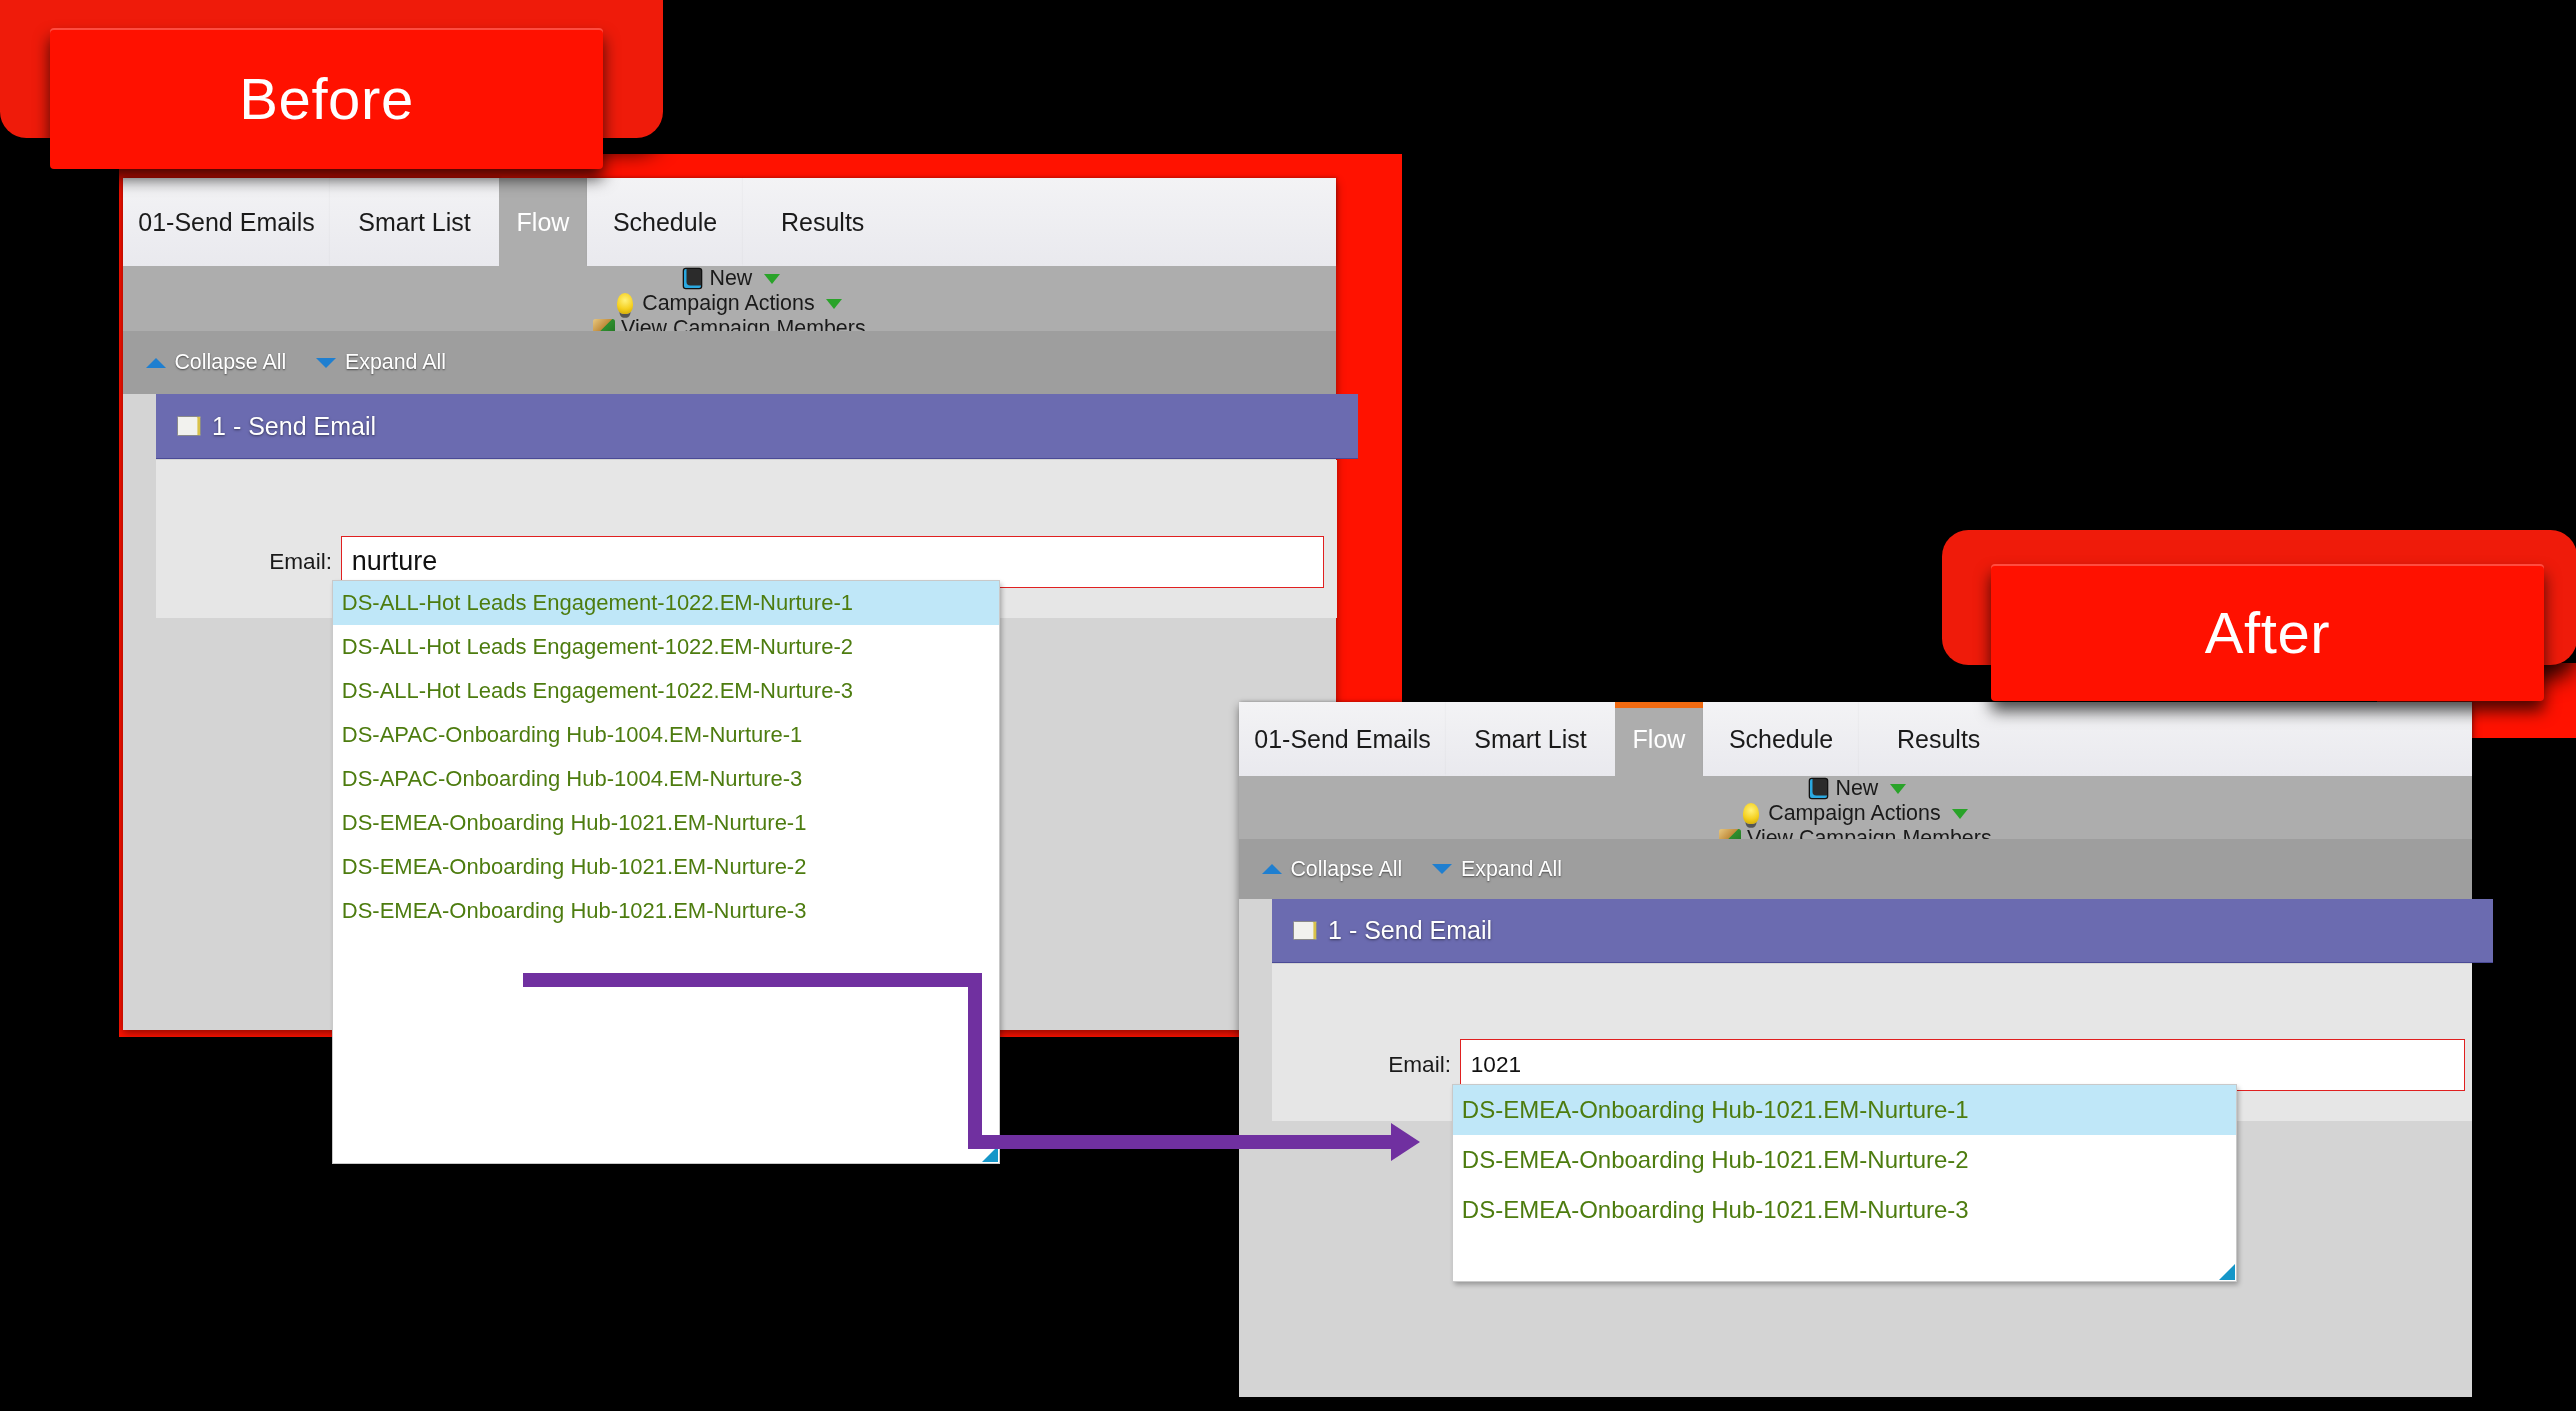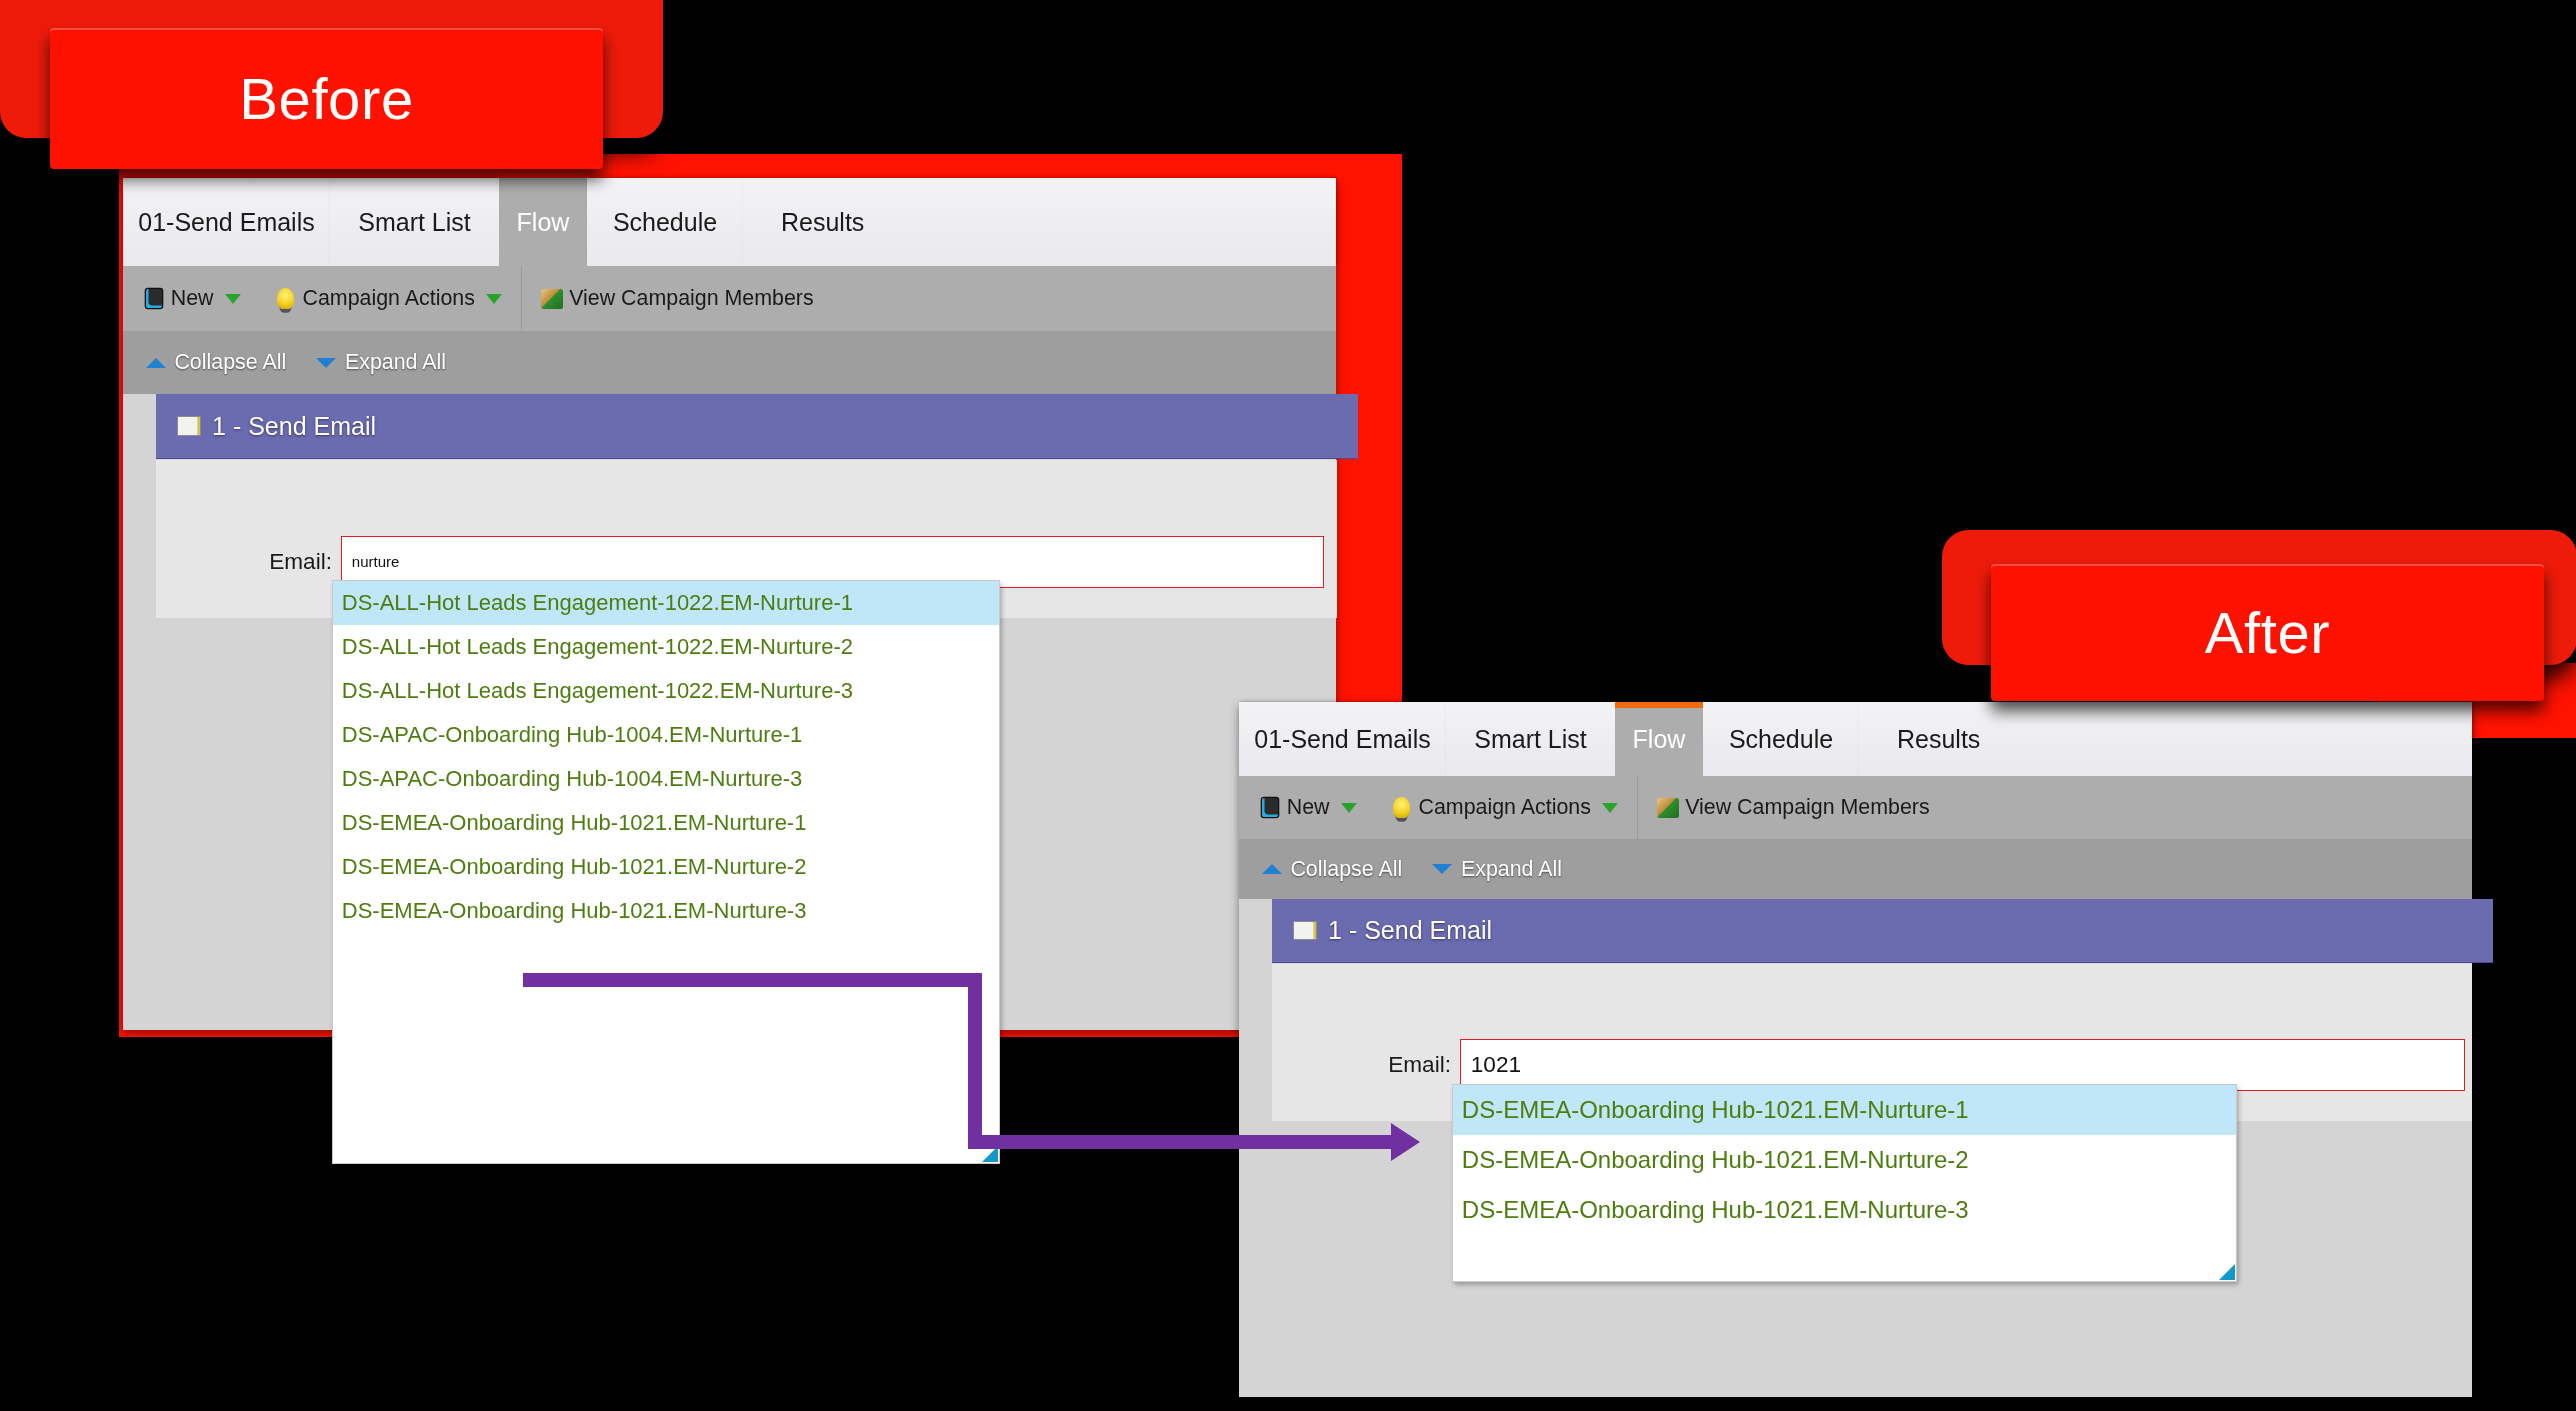--- a/index.html
+++ b/index.html
@@ -8,21 +8,21 @@
 
   
   .mk-panel{position:absolute;background:#d4d4d4;box-shadow:0 3.8px 8.8px rgba(0,0,0,.45);}
   .tabstrip{display:flex;align-items:flex-end;height:100%;}
   .tab{position:relative;display:flex;align-items:center;justify-content:center;
        background:linear-gradient(#f3f3f5,#e9e9ee);color:#1a1a1a;font-weight:400;
        box-shadow:1.3px -0.6px 2.5px rgba(0,0,0,.18);}
   .tab.active{background:#adadad;color:#ffffff;box-shadow:none;}
   .tab.active .orangebar{position:absolute;left:0;right:0;top:0;height:5.7px;background:#f06a11;}
 
-  .toolbar{display:flex;align-items:center;background:#adadad;}
+  .toolbar{display:flex;align-items:center;background:#adadad;flex-direction:column;}
   .tbitem{display:flex;align-items:center;height:100%;}
   .tbdiv{width:1.3px;background:#9a9a9a;align-self:stretch;}
   .tb2{display:flex;align-items:center;background:#9e9e9e;}
 
   .txtsh{text-shadow:0 1.3px 1.9px rgba(0,0,0,.55);}
 
   .stephdr{background:#6b6bb0;border-bottom:1.9px solid #4a4a96;display:flex;align-items:center;}
   .stephdr .lbl{color:#fff;font-weight:400;text-shadow:0 1.3px 2.5px rgba(0,0,0,.5);}
   .stepbody{background:#e6e6e6;}
 
@@ -120,21 +120,21 @@
   <div class="stephdr" style="position:absolute;left:33px;top:216px;width:1181px;height:64px;padding-left:21.4px;gap:11.3px;">
     <span style="display:inline-block;width:21.4px;height:17.6px;background:#f2f2ee;border:1.3px solid #8a8a8a;border-radius:1.3px;
                  box-shadow:inset -5.7px 3.1px 0 -3.1px #d9c24a;"></span>
     <span class="lbl" style="font-size:25px;">1 - Send Email</span>
   </div>
 
   <div class="stepbody" style="position:absolute;left:33px;top:282px;width:1181px;height:158px;"></div>
 
   <div class="fieldrow" style="position:absolute;left:33px;top:357px;width:1181px;height:53px;">
     <span class="fieldlabel" style="width:176px;font-size:22.6px;padding-right:8.8px;">Email:</span>
-    <div class="emailinput" style="width:971px;height:50px;padding-left:10px;font-size:15px;">
+    <div class="emailinput" style="width:971px;height:50px;padding-left:10px;font-size:27px;">
       <span>nurture</span>
     </div>
   </div>
 
   <div class="dropdown" style="left:209px;top:402px;width:666px;height:582px;">
     <div class="ddrow sel" style="height:44px;padding-left:8.8px;font-size:22px;">
       <span>DS-ALL-Hot Leads Engagement-1022.EM-Nurture-1</span>
     </div>
     <div class="ddrow" style="height:44px;padding-left:8.8px;font-size:22px;">
       <span>DS-ALL-Hot Leads Engagement-1022.EM-Nurture-2</span>

